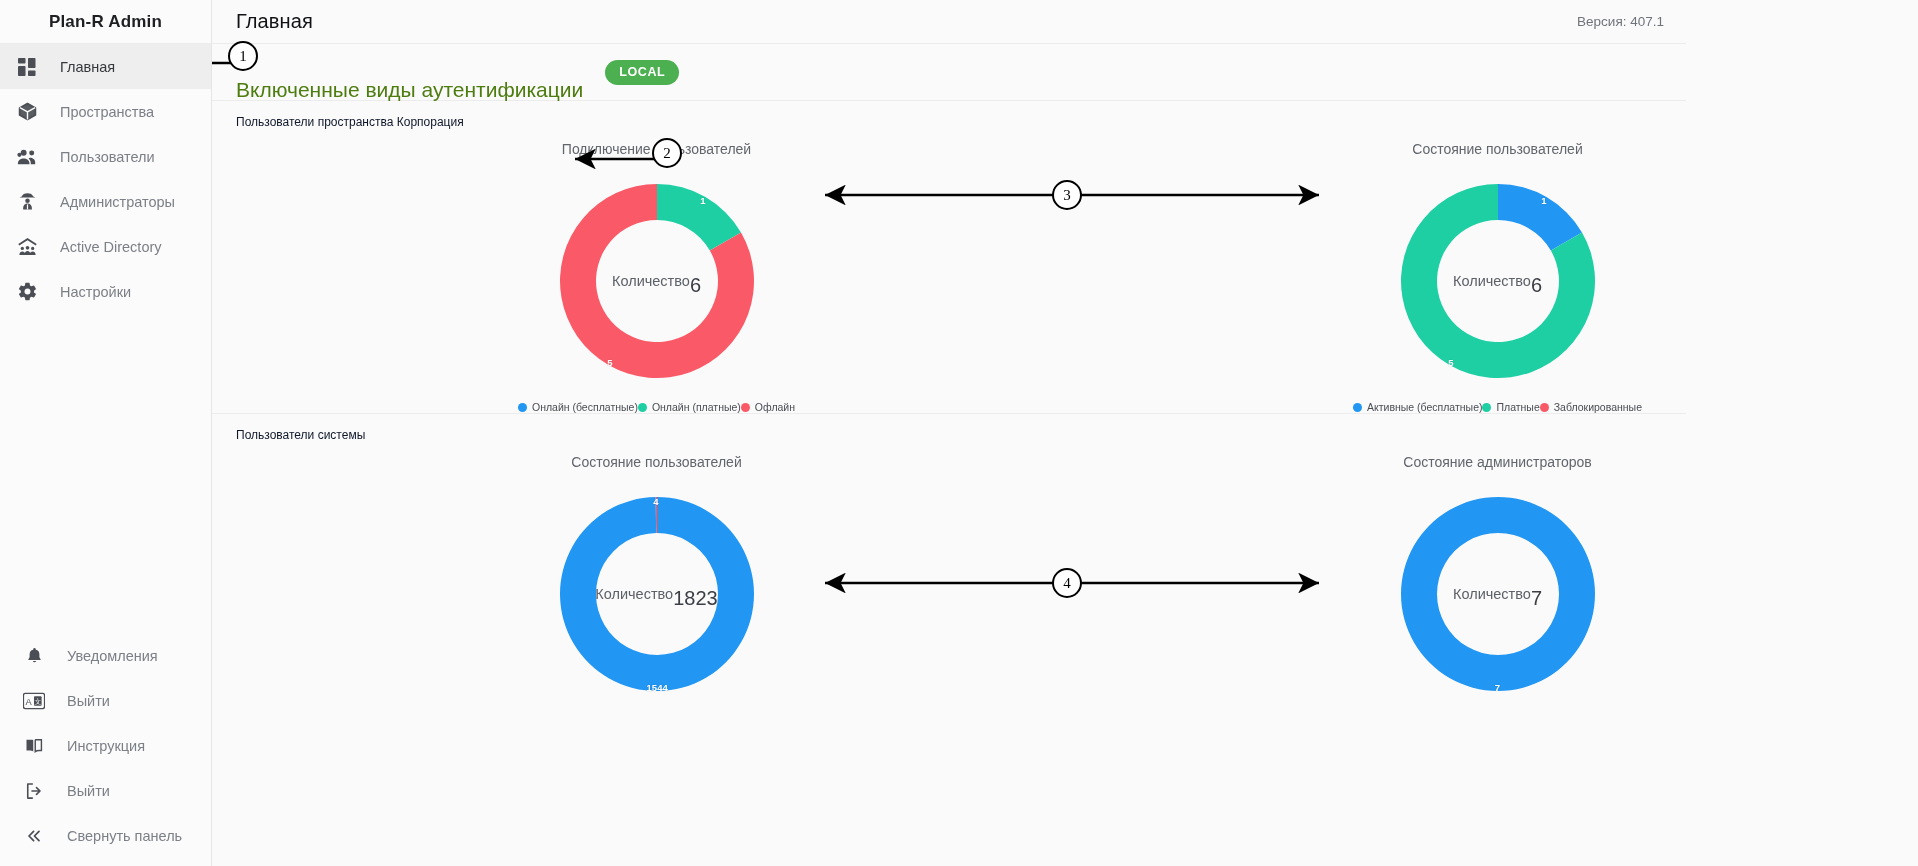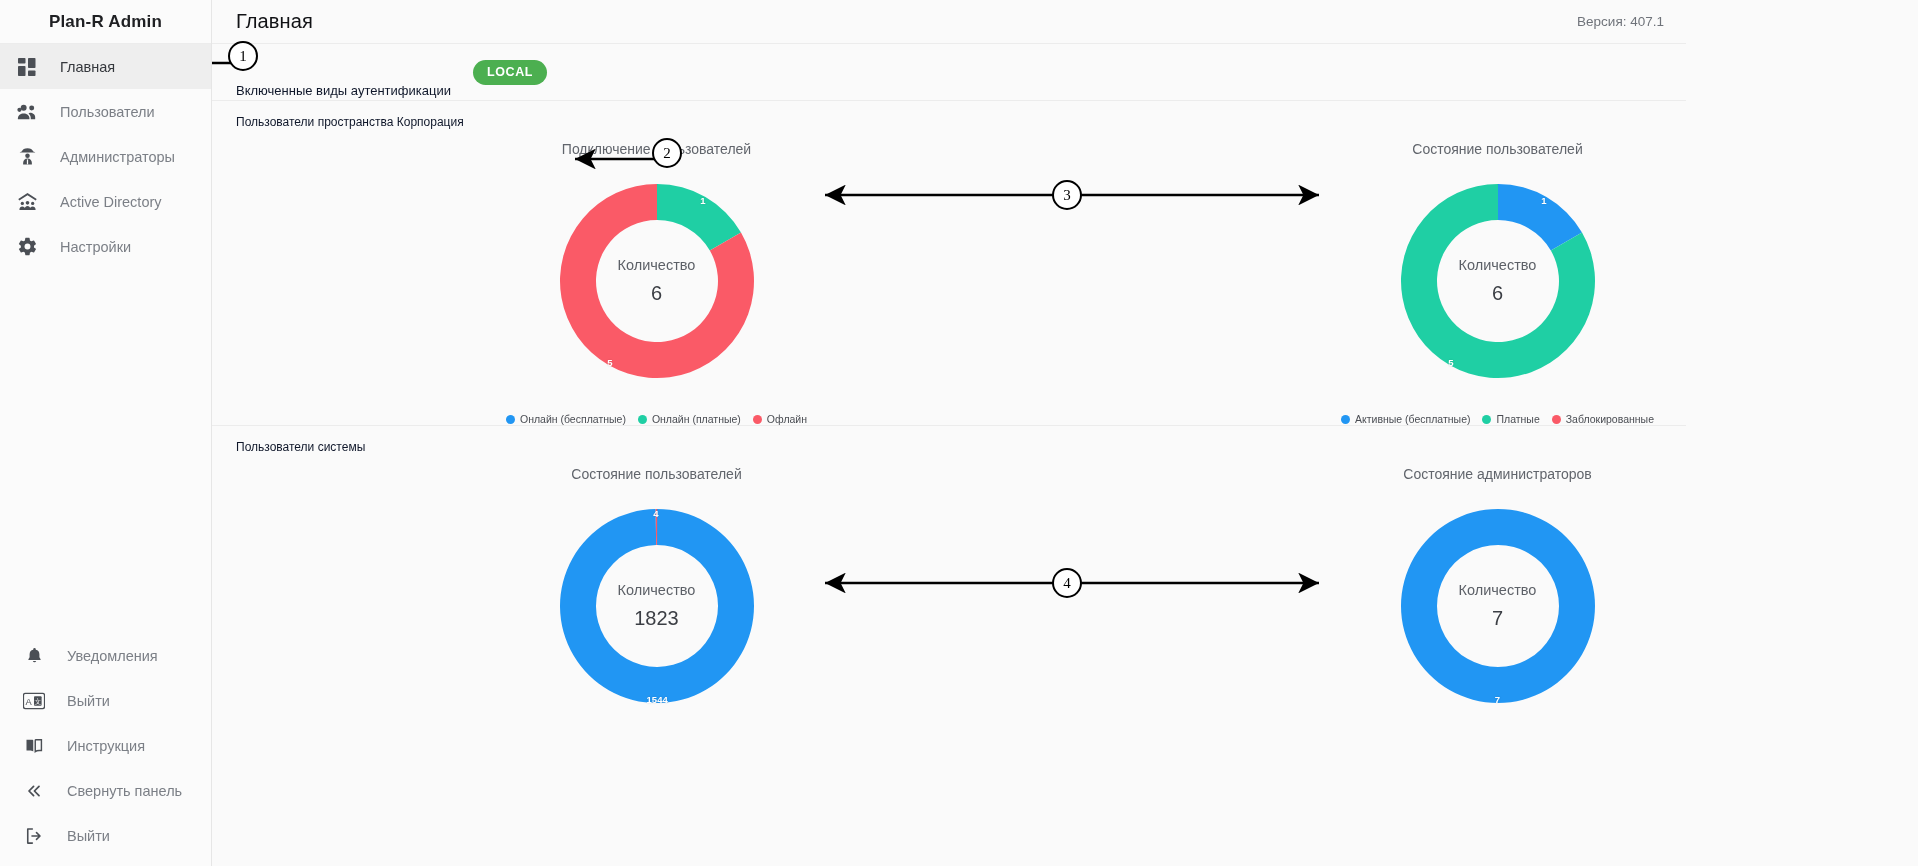--- a/index.html
+++ b/index.html
@@ -50,21 +50,21 @@
     justify-content: space-between; padding: 0 22px 0 24px;
     border-bottom: 1px solid #ececec; background: #fafafa;
   }
   .page-title { font-size: 20px; color: #111215; font-weight: normal; letter-spacing: .1px; }
   .version { font-size: 13.5px; color: #6f737a; }
 
   .auth-row {
     height: 57px; display: flex; align-items: center; gap: 22px;
     padding-left: 24px; border-bottom: 1px solid #ececec;
   }
-  .auth-label { font-size: 13px; color: #0f172a; margin-top: 36px; }
+  .auth-label { font-size: 21px; color: #4d7c0f; margin-top: 36px; }
   .badge {
     display: inline-flex; align-items: center; justify-content: center;
     height: 25px; padding: 0 14px; border-radius: 13px;
     background: #4caf50; color: #fff; font-size: 12.5px;
     font-weight: bold; letter-spacing: .6px;
   }
 
   .section { padding-left: 24px; }
   .section-title {
     font-size: 12px; color: #0f172a; padding-top: 14px; padding-bottom: 4px;
@@ -73,35 +73,35 @@
   .section.block1 { border-bottom: 1px solid #ececec; }
 
   .charts-row { display: flex; width: 1682px; }
   .chart-col { width: 841px; display: flex; flex-direction: column; align-items: center; }
   .chart-title {
     font-size: 14px; color: #61656c; margin-top: 8px; margin-bottom: 4px;
     text-align: center;
   }
   .donut-wrap { position: relative; width: 240px; height: 240px; }
   .donut-center {
-    position: absolute; inset: 0; display: flex; flex-direction: column;
+    position: absolute; inset: 0; display: flex; flex-direction: row;
     align-items: center; justify-content: center; pointer-events: none;
   }
   .donut-center .c-label { font-size: 14.5px; color: #5c6067; }
   .donut-center .c-value { font-size: 20px; color: #3b3e44; margin-top: 9px; }
 
   .slice-label {
     position: absolute; font-size: 9.5px; font-weight: bold; color: #fff;
     transform: translate(-50%, -50%); pointer-events: none; white-space: nowrap;
     text-shadow: 0 0 2px rgba(0,0,0,.18);
   }
 
   .legend {
     display: flex; align-items: center; justify-content: center;
-    gap: 12px; margin-top: 12px; flex-wrap: nowrap;
+    gap: 0; flex-wrap: nowrap;
   }
   .legend-item { display: flex; align-items: center; gap: 5px; font-size: 10.5px; color: #4a4d53; white-space: nowrap; }
   .legend-dot { width: 9px; height: 9px; border-radius: 50%; flex: 0 0 9px; }
 
   
   .anno { position: absolute; pointer-events: none; z-index: 40; }
   .anno-circle {
     width: 30px; height: 30px; border-radius: 50%;
     border: 2.4px solid #000; background: #fff;
     display: flex; align-items: center; justify-content: center;
@@ -124,20 +124,29 @@
           <svg width="20" height="20" viewBox="0 0 20 20" fill="currentColor">
             <rect x="1" y="1" width="7.5" height="5.5" rx="0.8"></rect>
             <rect x="11" y="1" width="7.5" height="10" rx="0.8"></rect>
             <rect x="1" y="9" width="7.5" height="10" rx="0.8"></rect>
             <rect x="11" y="13.5" width="7.5" height="5.5" rx="0.8"></rect>
           </svg>
         </span>
         <span>Главная</span>
       </div>
 
+      <div class="nav-item">
+        <span class="ico">
+          <svg width="21" height="21" viewBox="0 0 24 24" fill="none" stroke="currentColor" stroke-width="2" stroke-linejoin="round">
+            <path d="M21 16V8l-9-5-9 5v8l9 5 9-5z" fill="currentColor" fill-opacity="0.92" stroke="currentColor"></path>
+            <path d="M3.3 7.6L12 12.4l8.7-4.8M12 12.4V21" stroke="#fbfbfb" stroke-width="1.6"></path>
+          </svg>
+        </span>
+        <span>Пространства</span>
+      </div>
 
       <div class="nav-item">
         <span class="ico">
           <svg width="23" height="23" viewBox="0 0 24 24" fill="currentColor">
             <circle cx="8" cy="8" r="3.1"></circle>
               <circle cx="16.4" cy="8.4" r="2.6"></circle>
               <circle cx="3.6" cy="10.2" r="2.2"></circle>
             <path d="M2 19c0-3 2.8-5 6-5s6 2 6 5v1H2v-1z"></path>
             <path d="M14.6 13.4c2.8 0 5.4 1.7 5.4 4.3V20h-4.6v-1.1c0-2-.9-3.8-2.3-4.9.5-.4 1-.6 1.5-.6z"></path>
           </svg>
@@ -212,35 +221,35 @@
           <svg width="20" height="20" viewBox="0 0 24 24" fill="currentColor">
             <path d="M3 4.4h7.2c.5 0 .9.4.9.9v13.4c-1.2-.9-2.9-1.3-4.6-1.3H3V4.4z"></path>
             <path d="M20.9 4.4h-6.5c-.5 0-.9.4-.9.9v13.4c1.2-.9 2.9-1.3 4.6-1.3h2.8V4.4z" fill="none" stroke="currentColor" stroke-width="1.7"></path>
           </svg>
         </span>
         <span>Инструкция</span>
       </div>
 
       <div class="nav-item">
         <span class="ico">
-          <svg width="20" height="20" viewBox="0 0 24 24" fill="none" stroke="currentColor" stroke-width="2.1" stroke-linecap="round" stroke-linejoin="round">
-            <path d="M11.5 6.5L6 12l5.5 5.5M18 6.5L12.5 12 18 17.5"></path>
-          </svg>
-        </span>
-        <span>Свернуть панель</span>
-      </div>
-
-      <div class="nav-item">
-        <span class="ico">
           <svg width="20" height="20" viewBox="0 0 24 24" fill="none" stroke="currentColor" stroke-width="1.9" stroke-linecap="round" stroke-linejoin="round">
             <path d="M10 3.5H4.5v17H10"></path>
             <path d="M15 8l4.2 4-4.2 4M9.6 12h9.4"></path>
           </svg>
         </span>
         <span>Выйти</span>
+      </div>
+
+      <div class="nav-item">
+        <span class="ico">
+          <svg width="20" height="20" viewBox="0 0 24 24" fill="none" stroke="currentColor" stroke-width="2.1" stroke-linecap="round" stroke-linejoin="round">
+            <path d="M11.5 6.5L6 12l5.5 5.5M18 6.5L12.5 12 18 17.5"></path>
+          </svg>
+        </span>
+        <span>Свернуть панель</span>
       </div>
     </nav>
   </aside>
 
   <main class="main">
 
     <div class="topbar">
       <div class="page-title">Главная</div>
       <div class="version">Версия: 407.1</div>
     </div>

